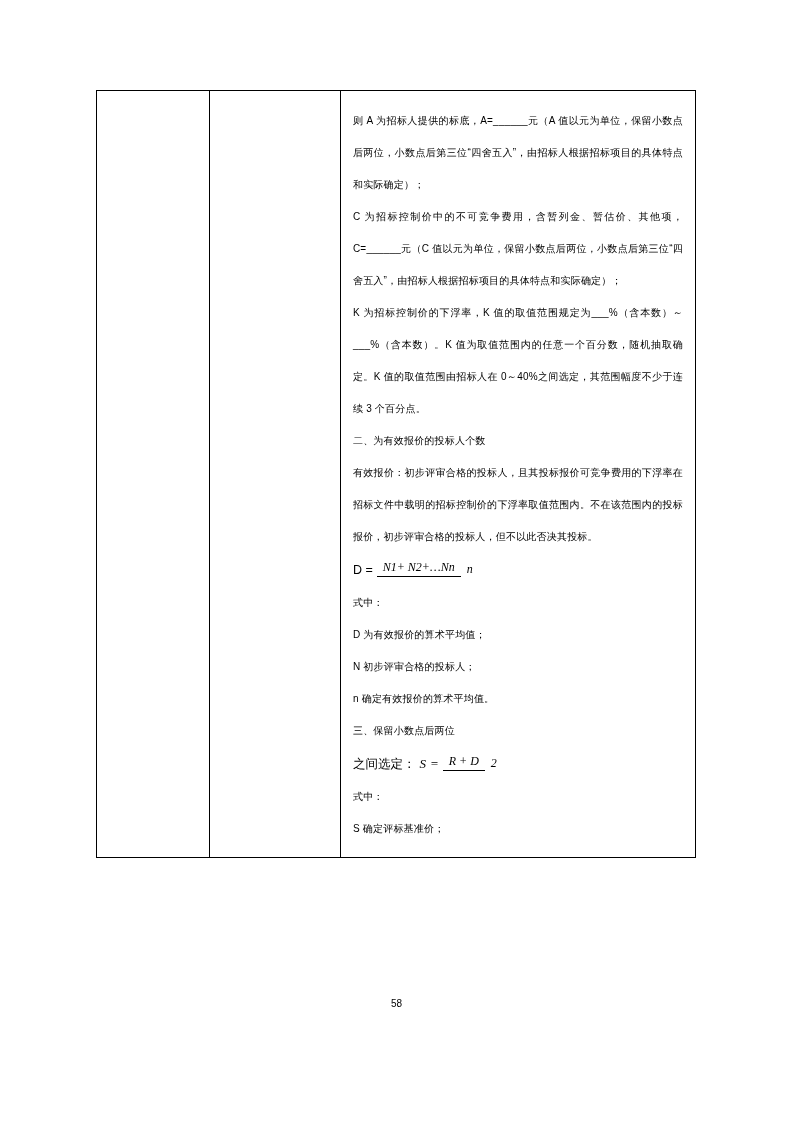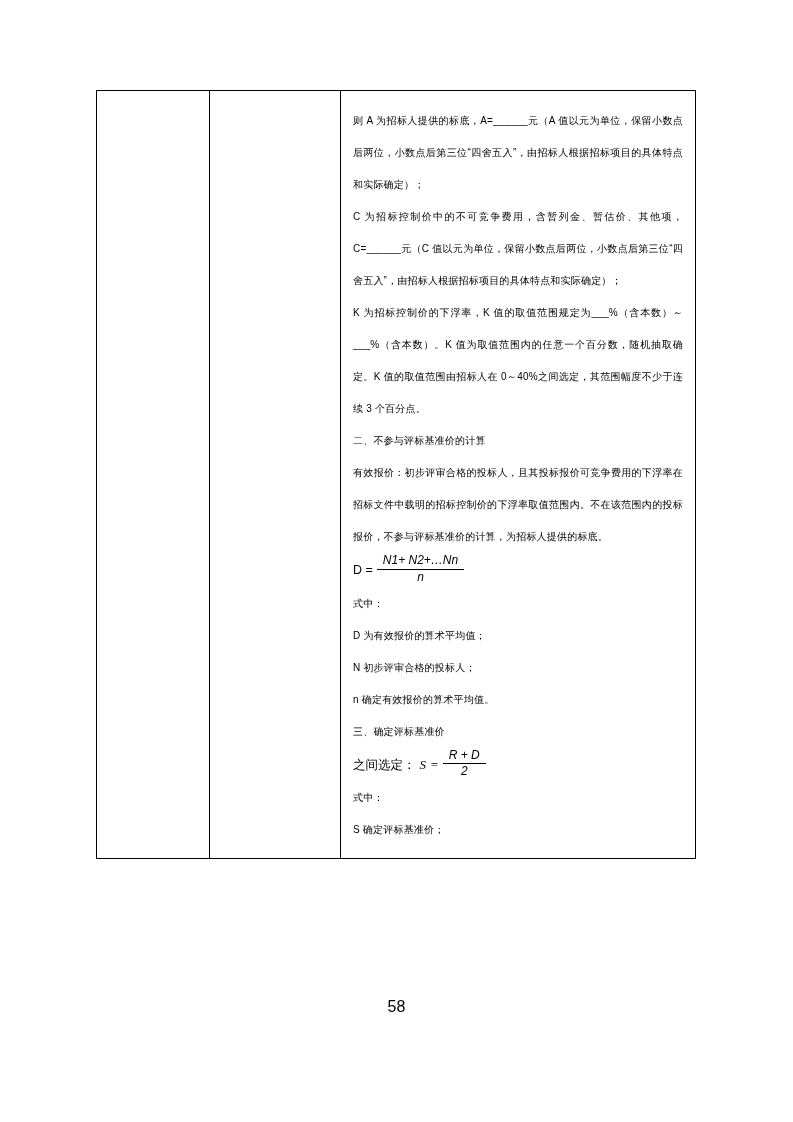--- a/index.html
+++ b/index.html
@@ -49,24 +49,24 @@
     font-size: 12.5px;
     line-height: 30px;
     margin: 2px 0 2px 0;
   }
   .formula-label {
     white-space: nowrap;
     margin-right: 4px;
   }
   .frac {
     display: inline-flex;
-    flex-direction: column;
+    flex-direction: row;
     align-items: center;
     vertical-align: middle;
-    font-family: Liberation Sans, sans-serif;
+    font-family: Liberation Serif, serif;
     font-style: italic;
     font-size: 12px;
     line-height: 1.15;
     position: relative;
     top: -1px;
   }
   .frac .num {
     padding: 0 6px 1px 6px;
     border-bottom: 1px solid #000;
     white-space: nowrap;
@@ -85,21 +85,21 @@
   .formula-inline .eq {
     margin: 0 4px;
     font-style: italic;
   }
   .page-number {
     position: absolute;
     left: 0;
     right: 0;
     top: 998px;
     text-align: center;
-    font-size: 16px;
+    font-size: 10px;
     color: #000000;
     font-family: "Liberation Sans", sans-serif;
   }
   .blank-cell { height: 100%; }
 </style>
 </head>
 <body>
 
 <div class="page">
 
@@ -111,36 +111,36 @@
       </td>
       <td class="col-b">
         <div class="cell-content blank-cell"></div>
       </td>
       <td class="col-c">
         <div class="cell-content">
 
           <p class="para">则 A 为招标人提供的标底，A=______元（A 值以元为单位，保留小数点后两位，小数点后第三位“四舍五入”，由招标人根据招标项目的具体特点和实际确定）；</p>
           <p class="para">C 为招标控制价中的不可竞争费用，含暂列金、暂估价、其他项，C=______元（C 值以元为单位，保留小数点后两位，小数点后第三位“四舍五入”，由招标人根据招标项目的具体特点和实际确定）；</p>
           <p class="para">K 为招标控制价的下浮率，K 值的取值范围规定为___%（含本数）～___%（含本数）。K 值为取值范围内的任意一个百分数，随机抽取确定。K 值的取值范围由招标人在 0～40%之间选定，其范围幅度不少于连续 3 个百分点。</p>
-          <p class="para">二、不参与评标基准价的计算</p>
-          <p class="para">有效报价：初步评审合格的投标人，且其投标报价可竞争费用的下浮率在招标文件中载明的招标控制价的下浮率取值范围内。不在该范围内的投标报价，不参与评标基准价的计算，为招标人提供的标底。</p>
+          <p class="para">二、为有效报价的投标人个数</p>
+          <p class="para">有效报价：初步评审合格的投标人，且其投标报价可竞争费用的下浮率在招标文件中载明的招标控制价的下浮率取值范围内。不在该范围内的投标报价，初步评审合格的投标人，但不以此否决其投标。</p>
 
           <div class="formula-row">
             <span class="formula-label">D =</span>
             <span class="frac">
               <span class="num">N1+ N2+…Nn</span>
               <span class="den">n</span>
             </span>
           </div>
 
           <p class="para">式中：</p>
           <p class="para">D 为有效报价的算术平均值；</p>
           <p class="para">N 初步评审合格的投标人；</p>
           <p class="para">n 确定有效报价的算术平均值。</p>
-          <p class="para">三、确定评标基准价</p>
+          <p class="para">三、保留小数点后两位</p>
 
           <div class="formula-row">
             <span class="formula-label">之间选定：</span>
             <span class="formula-inline">
               <span>S</span>
               <span class="eq">=</span>
               <span class="frac">
                 <span class="num">R + D</span>
                 <span class="den">2</span>
               </span>

